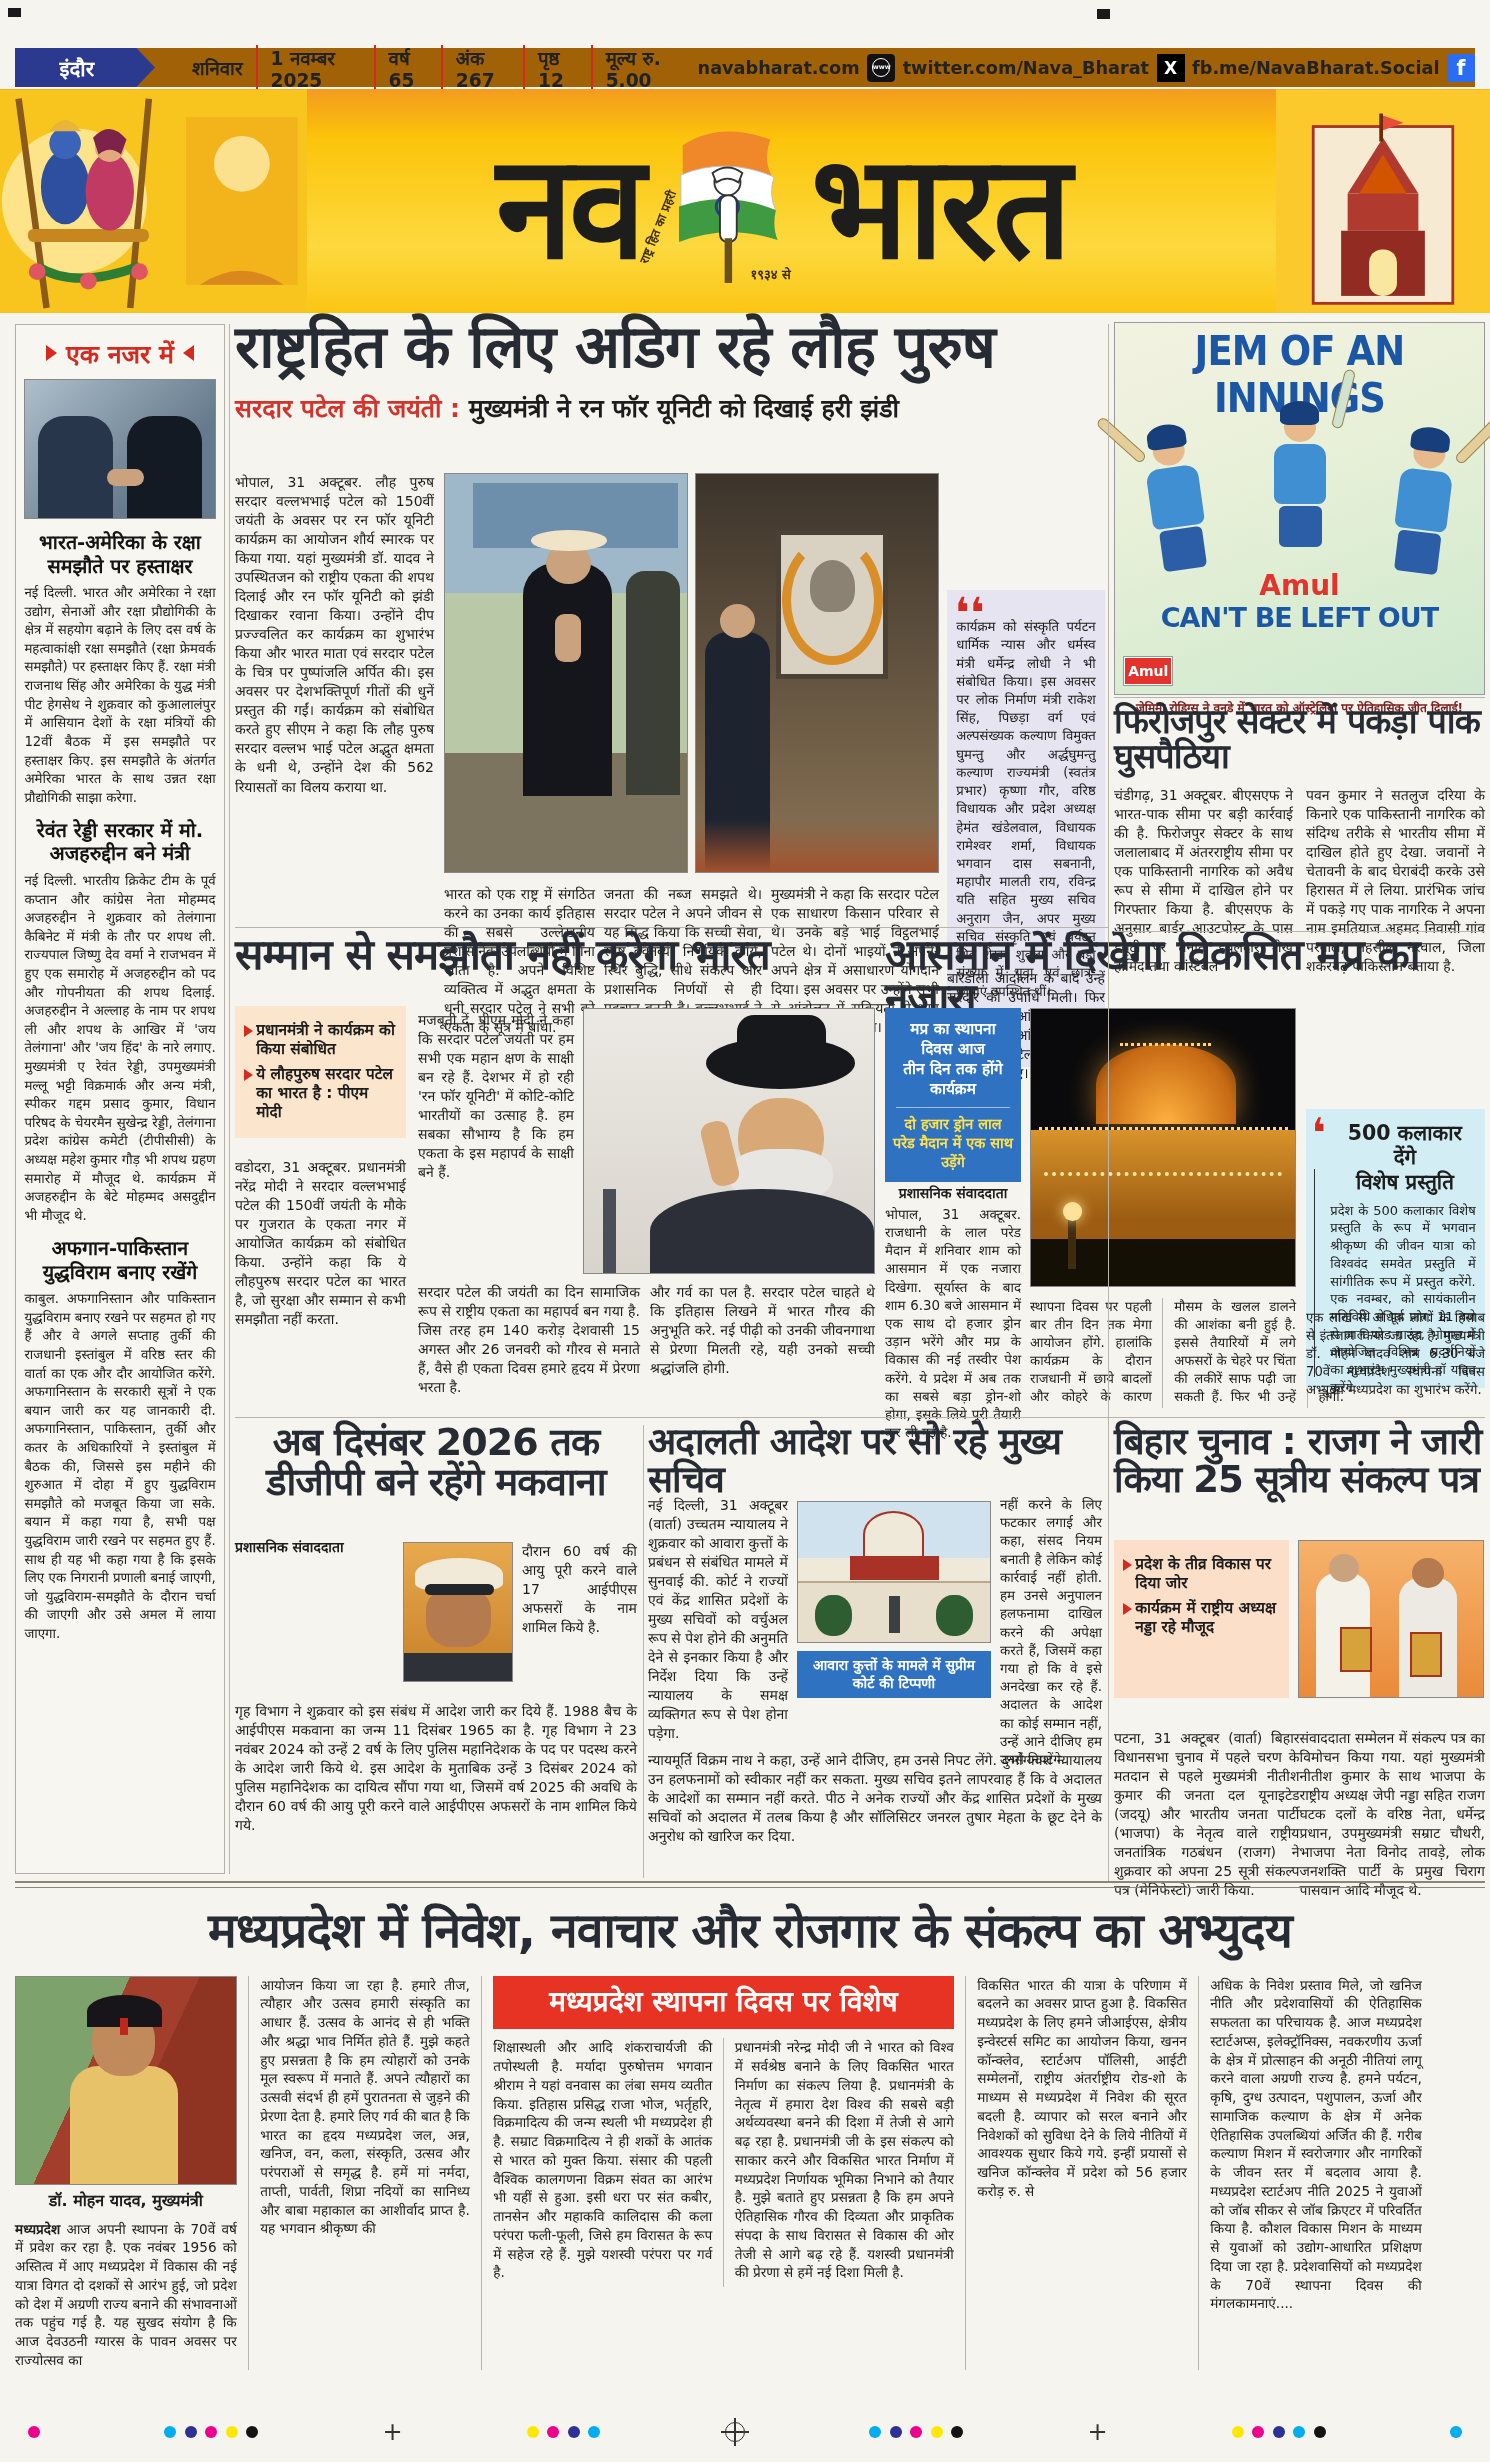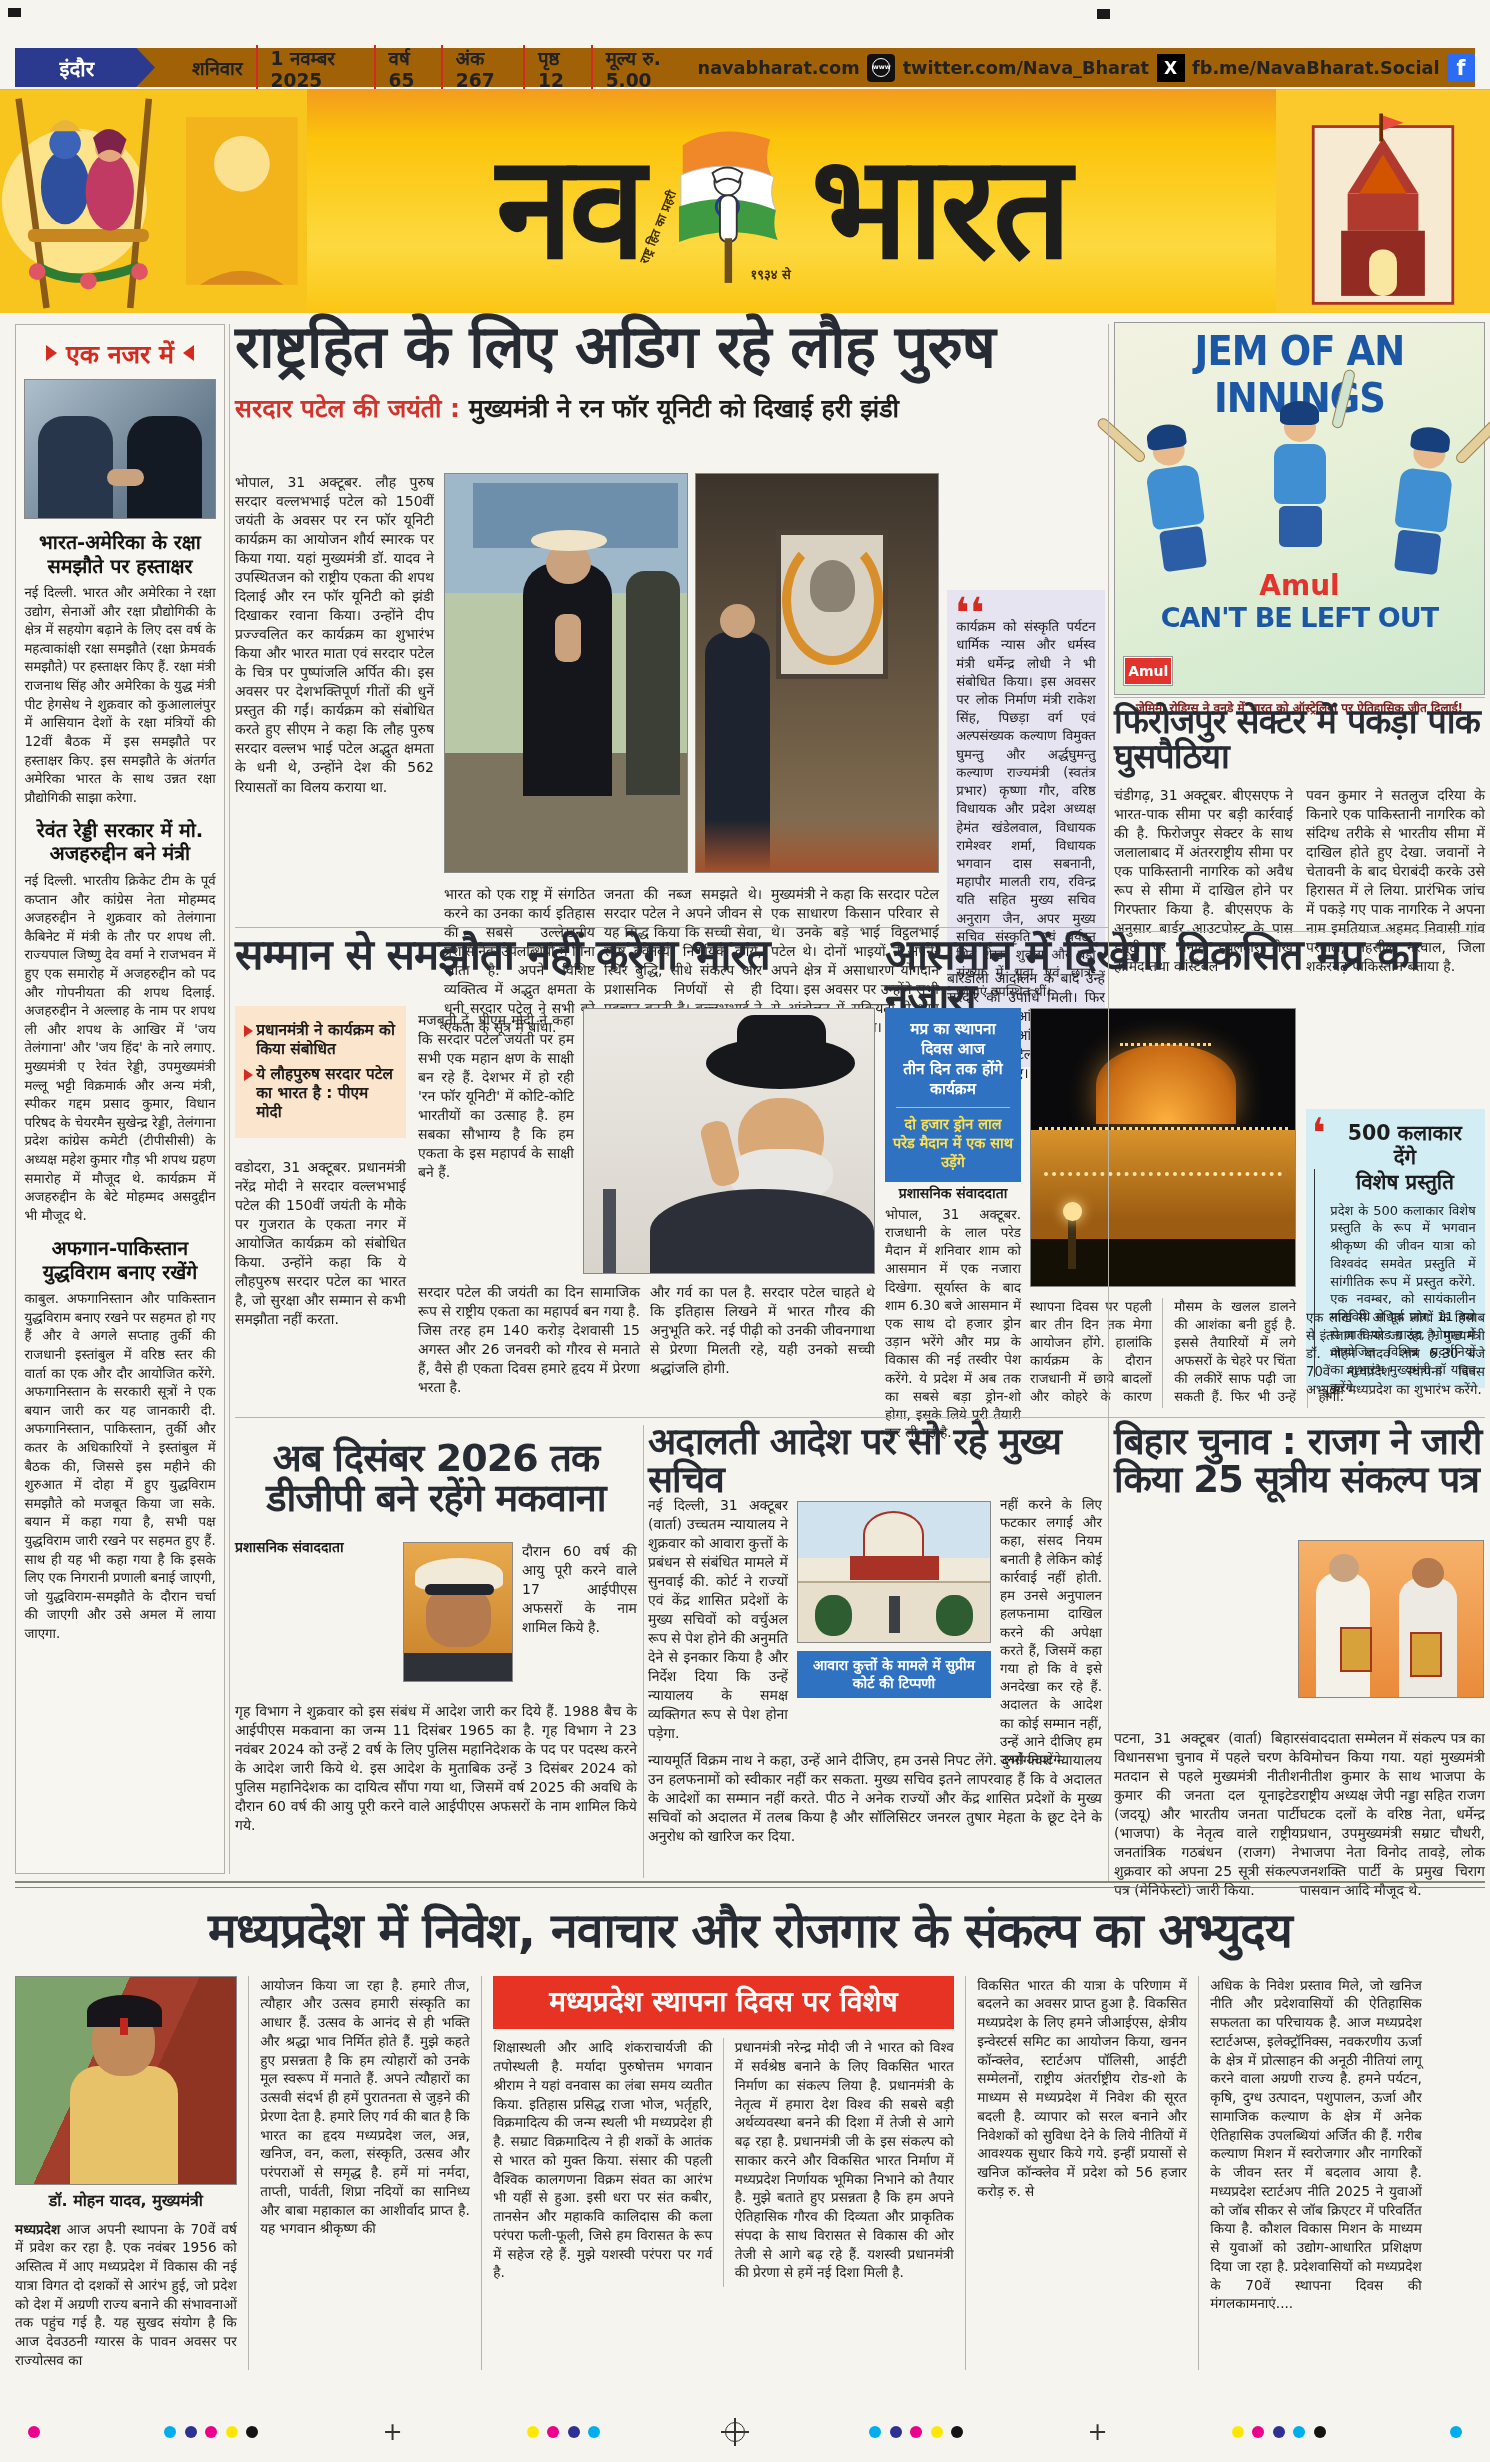--- a/index.html
+++ b/index.html
@@ -382,21 +382,21 @@
       <div class="cyan-title">
         <span>500 कलाकार देंगे</span><br>
         <span>विशेष प्रस्तुति</span>
       </div>
       <div class="col" style="font-size:13px;padding-left:9.3px;">प्रदेश के 500 कलाकार विशेष प्रस्तुति के रूप में भगवान श्रीकृष्ण की जीवन यात्रा को विश्ववंद समवेत प्रस्तुति में सांगीतिक रूप में प्रस्तुत करेंगे. एक नवम्बर, को सायंकालीन गतिविधि से पूर्व प्रात: 11 बजे से लाल परेड ग्राउंड, भोपाल में आयोजित विभिन्न प्रदर्शनियों का शुभारंभ मुख्यमंत्री डॉ यादव करेंगे.</div>
     </div>
     <div class="abs col" style="left:421px;top:376px;width:179px;font-size:13.2px;">एक लाख से अधिक लोगों के हिसाब से इंतजाम किया जा रहा है. मुख्यमंत्री डॉ. मोहन यादव शाम 6.30 बजे 70वें मध्यप्रदेश स्थापना दिवस अभ्युदय मध्यप्रदेश का शुभारंभ करेंगे.</div>
   </section>
 
   <section class="dgp">
-    <h2 class="sechead" style="font-size:38px;text-align:center;margin-top:16px;">अब दिसंबर 2026 तक डीजीपी बने रहेंगे मकवाना</h2>
+    <h2 class="sechead" style="font-size:38px;text-align:center;">अब दिसंबर 2026 तक डीजीपी बने रहेंगे मकवाना</h2>
     <div class="abs" style="left:0;top:114px;width:158px;">
       <div class="byline">प्रशासनिक संवाददाता</div>
     </div>
     <div class="photo abs" style="left:168px;top:119px;width:110px;height:140px;background:linear-gradient(180deg,#e8aa4e,#c77f28);">
       <div style="position:absolute;left:22.4px;top:43px;width:65px;height:61px;background:#b57a4e;border-radius:40%;"></div>
       <div style="position:absolute;left:11.2px;top:15px;width:88px;height:32px;background:#f2ead8;border-radius:50% 50% 20% 20%;"></div>
       <div style="position:absolute;left:20.5px;top:41px;width:69px;height:11.2px;background:#22252c;border-radius:5.6px;"></div>
       <div style="position:absolute;left:0;bottom:0;width:100%;height:28px;background:#2e3138;"></div>
     </div>
     <div class="abs col" style="left:287px;top:119px;width:115px;">दौरान 60 वर्ष की आयु पूरी करने वाले 17 आईपीएस अफसरों के नाम शामिल किये है.</div>
@@ -416,20 +416,30 @@
         <div style="position:absolute;left:91px;bottom:9.3px;width:11.2px;height:37px;background:#3b3f46;"></div>
       </div>
       <div class="capblue" style="margin-top:7.5px;">आवारा कुत्तों के मामले में सुप्रीम कोर्ट की टिप्पणी</div>
     </div>
     <div class="abs col" style="left:352px;top:73px;width:102px;font-size:13.4px;">नहीं करने के लिए फटकार लगाई और कहा, संसद नियम बनाती है लेकिन कोई कार्रवाई नहीं होती. हम उनसे अनुपालन हलफनामा दाखिल करने की अपेक्षा करते हैं, जिसमें कहा गया हो कि वे इसे अनदेखा कर रहे हैं. अदालत के आदेश का कोई सम्मान नहीं, उन्हें आने दीजिए हम उनसे निपटेंगे.</div>
     <div class="abs col" style="left:0;top:328px;width:454px;">न्यायमूर्ति विक्रम नाथ ने कहा, उन्हें आने दीजिए, हम उनसे निपट लेंगे. दुर्भाग्यवश न्यायालय उन हलफनामों को स्वीकार नहीं कर सकता. मुख्य सचिव इतने लापरवाह हैं कि वे अदालत के आदेशों का सम्मान नहीं करते. पीठ ने अनेक राज्यों और केंद्र शासित प्रदेशों के मुख्य सचिवों को अदालत में तलब किया है और सॉलिसिटर जनरल तुषार मेहता के छूट देने के अनुरोध को खारिज कर दिया.</div>
   </section>
 
   <section class="bihar">
     <h2 class="sechead" style="font-size:37px;">बिहार चुनाव : राजग ने जारी किया 25 सूत्रीय संकल्प पत्र</h2>
+    <div class="bulletbox abs" style="left:0;top:117px;width:175px;height:158px;background:var(--box_peach);">
+      <div class="bullet">
+        <span class="tri tri-r"></span>
+        <span>प्रदेश के तीव्र विकास पर दिया जोर</span>
+      </div>
+      <div class="bullet">
+        <span class="tri tri-r"></span>
+        <span>कार्यक्रम में राष्ट्रीय अध्यक्ष नड्डा रहे मौजूद</span>
+      </div>
+    </div>
     <div class="photo abs" style="left:184px;top:117px;width:186px;height:158px;background:linear-gradient(180deg,#f6b26b,#e98b3a);">
       <div style="position:absolute;left:17px;top:32px;width:54px;height:130px;background:#f4f1e8;border-radius:20.5px 20.5px 0 0;"></div>
       <div style="position:absolute;left:30px;top:13px;width:30px;height:28px;background:#caa27e;border-radius:50%;"></div>
       <div style="position:absolute;right:26px;top:37px;width:58px;height:123px;background:#eceae2;border-radius:20.5px 20.5px 0 0;"></div>
       <div style="position:absolute;right:39px;top:17px;width:32px;height:30px;background:#b57a4e;border-radius:50%;"></div>
       <div style="position:absolute;left:41px;top:86px;width:32px;height:45px;background:#d8a23a;border:2.8px solid #a5341f;"></div>
       <div style="position:absolute;right:41px;top:91px;width:32px;height:45px;background:#d8a23a;border:2.8px solid #a5341f;"></div>
     </div>
     <div style="display:flex;position:absolute;left:0;top:306px;width:371px;">
       <div class="col" style="width:50%;">पटना, 31 अक्टूबर (वार्ता) बिहार विधानसभा चुनाव में पहले चरण के मतदान से पहले मुख्यमंत्री नीतीश कुमार की जनता दल यूनाइटेड (जदयू) और भारतीय जनता पार्टी (भाजपा) के नेतृत्व वाले राष्ट्रीय जनतांत्रिक गठबंधन (राजग) ने शुक्रवार को अपना 25 सूत्री संकल्प पत्र (मेनिफेस्टो) जारी किया.</div>

